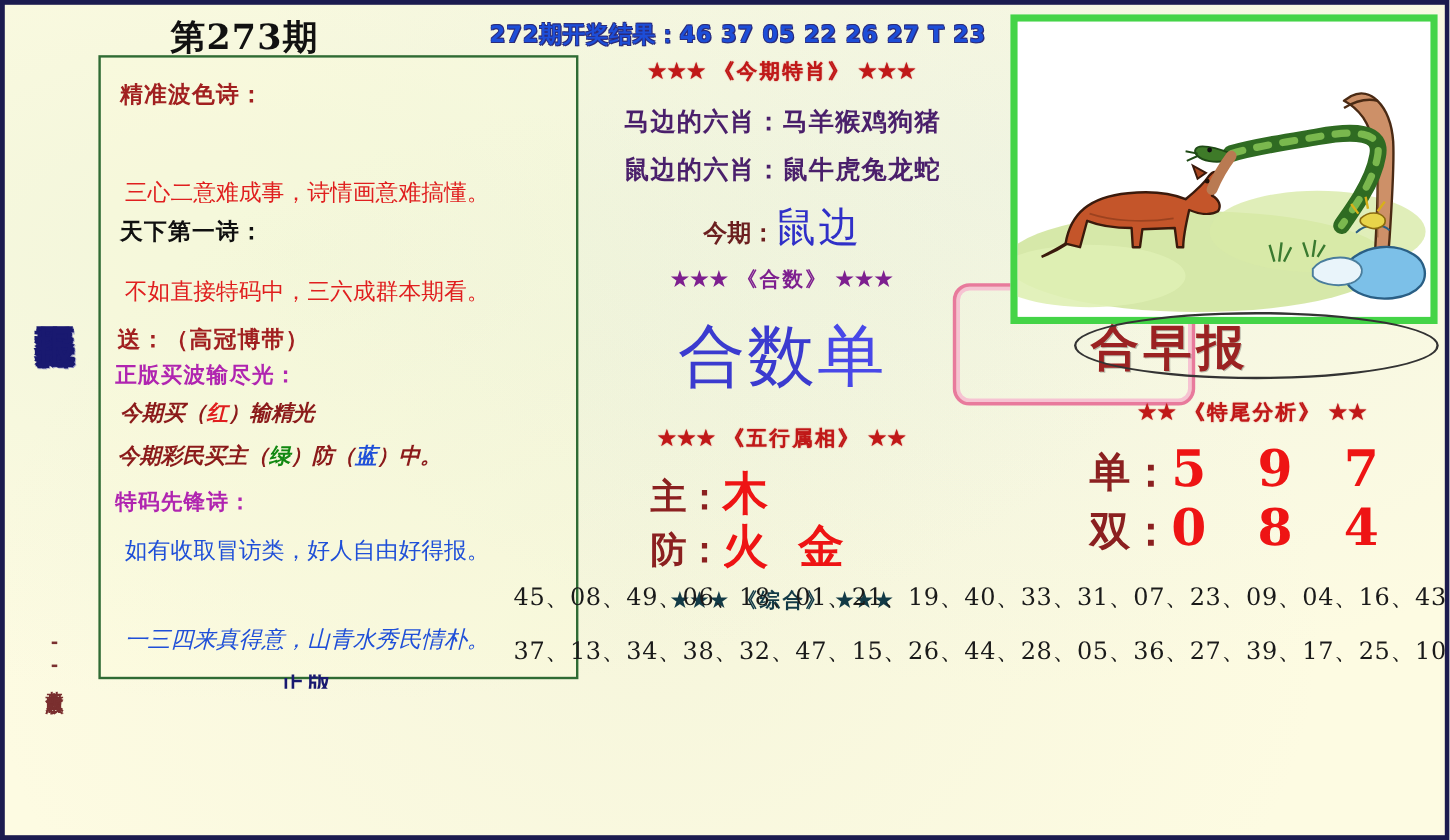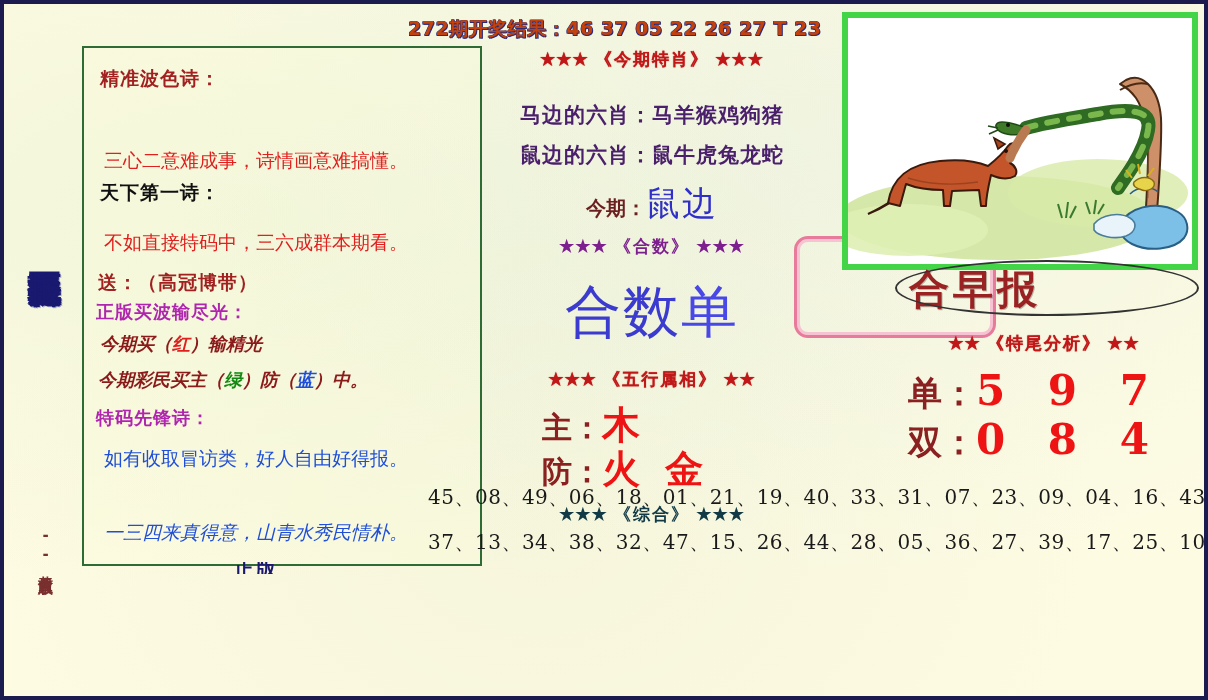--- a/index.html
+++ b/index.html
@@ -79,21 +79,21 @@
     letter-spacing: 1px;
     z-index: 6;
   }
   #draw-result {
     position: absolute;
     left: 404px;
     top: 12px;
     font-family: "DejaVu Sans", sans-serif;
     font-weight: bold;
     font-size: 19px;
-    color: #c2410c;
+    color: #1d4ed8;
     letter-spacing: 0.5px;
     text-shadow:
       1px 1px 0 #2b2b7a,
       -0.5px -0.5px 0 #2b2b7a,
       0.5px -0.5px 0 #2b2b7a,
       -0.5px 0.5px 0 #2b2b7a;
     z-index: 6;
     white-space: nowrap;
   }
 
@@ -304,20 +304,21 @@
 </head>
 <body>
 
 <div id="page">
 
   <div id="masthead">
     <div class="mh-chars">通天海狮五鬼联合早报</div>
     <div class="mh-sub">--黄金會員版</div>
   </div>
 
+  <div id="issue-title">第273期</div>
   <div id="draw-result">272期开奖结果：46 37 05 22 26 27 T 23</div>
 
   <div id="poem-box">
     <div class="poem-h c-darkred" style="left:16px; top:18px;">精准波色诗：</div>
     <div class="poem-l c-red" style="left:20px; top:72px;margin-top:28px;">三心二意难成事，诗情画意难搞懂。</div>
 
     <div class="poem-h c-black" style="left:16px; top:132px;">天下第一诗：</div>
     <div class="poem-l c-red" style="left:20px; top:182px;">不如直接特码中，三六成群本期看。</div>
 
     <div class="poem-h c-darkred" style="left:14px; top:222px;">送：（高冠博带）</div>
@@ -339,21 +340,21 @@
   </div>
 
   <div id="mid">
 
     <div class="star-head sh-red">
       <span class="stars">★★★</span>
       <span>《今期特肖》</span>
       <span class="stars">★★★</span>
     </div>
 
-    <div class="mid-line" style="margin-top:30px;">马边的六肖：马羊猴鸡狗猪</div>
+    <div class="mid-line" style="margin-top:16px;">马边的六肖：马羊猴鸡狗猪</div>
     <div class="mid-line" style="margin-top:12px;">鼠边的六肖：鼠牛虎兔龙蛇</div>
 
     <div style="margin-top:12px; white-space:nowrap;">
       <span class="mid-now">今期：</span><span class="mid-now-val">鼠边</span>
     </div>
 
     <div class="star-head sh-purple" style="margin-top:8px;">
       <span class="stars">★★★</span>
       <span>《合数》</span>
       <span class="stars">★★★</span>

